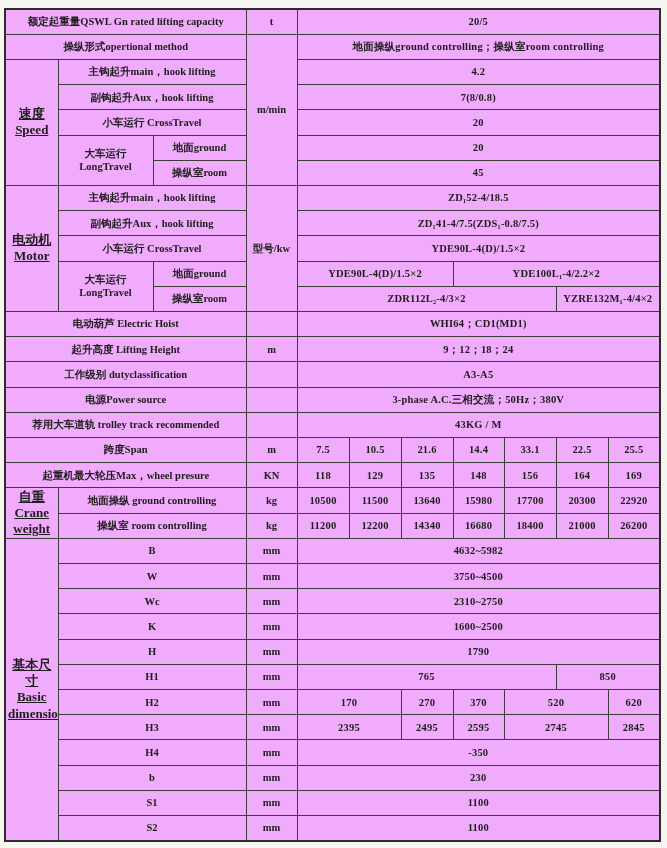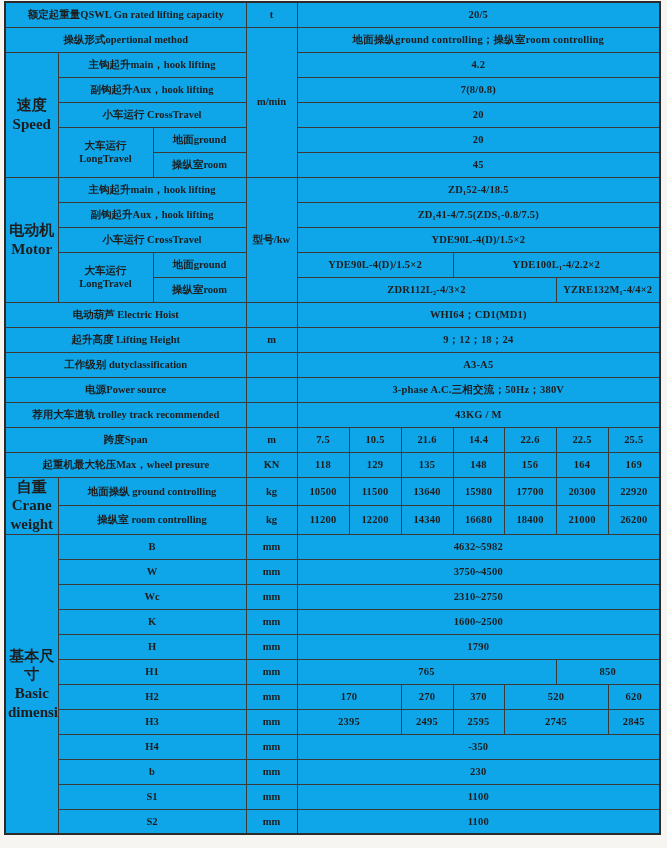--- a/index.html
+++ b/index.html
@@ -3,39 +3,39 @@
 <meta charset="utf-8">
 <style>
   html,body{margin:0;padding:0;}
   body{
     width:667px;height:848px;
     background:#f6f5f1;
     font-family:"Liberation Serif","DejaVu Serif",serif;
     position:relative;
   }
   table.spec{
-    position:absolute;left:4px;top:1px;
+    position:absolute;left:4px;top:8px;
     width:655px;height:834px;
     border-collapse:collapse;table-layout:fixed;
     border:2px solid #2c2b29;
-    background:#0ea5e9;
+    background:#f0abfc;
   }
   td{
     border:1px solid #3c3b38;
     font-weight:bold;
     font-size:11px;
     color:#1e1d1b;
     text-align:center;
     vertical-align:middle;
     padding:0 2px;
     overflow:hidden;
     line-height:1.25;
   }
   tr{height:25px;}
-  td.section{white-space:pre-line;font-size:15px;}
+  td.section{white-space:pre-line;font-size:13px;text-decoration:underline;}
   td.twoline{white-space:pre-line;margin-left:40px;}
   td.lbl{font-size:10.5px;}
   td.unit{font-size:10.5px;}
   td.val{font-size:10.5px;letter-spacing:.2px;}
 </style>
 </head>
 <body>
 
 <table class="spec">
   <colgroup>
@@ -144,21 +144,21 @@
     <td colspan="7" class="val">43KG / M</td>
   </tr>
 
   <tr>
     <td colspan="3" class="lbl">跨度Span</td>
     <td class="unit">m</td>
     <td class="val">7.5</td>
     <td class="val">10.5</td>
     <td class="val">21.6</td>
     <td class="val">14.4</td>
-    <td class="val">22.6</td>
+    <td class="val">33.1</td>
     <td class="val">22.5</td>
     <td class="val">25.5</td>
   </tr>
   <tr>
     <td colspan="3" class="lbl">起重机最大轮压Max，wheel presure</td>
     <td class="unit">KN</td>
     <td class="val">118</td>
     <td class="val">129</td>
     <td class="val">135</td>
     <td class="val">148</td>

